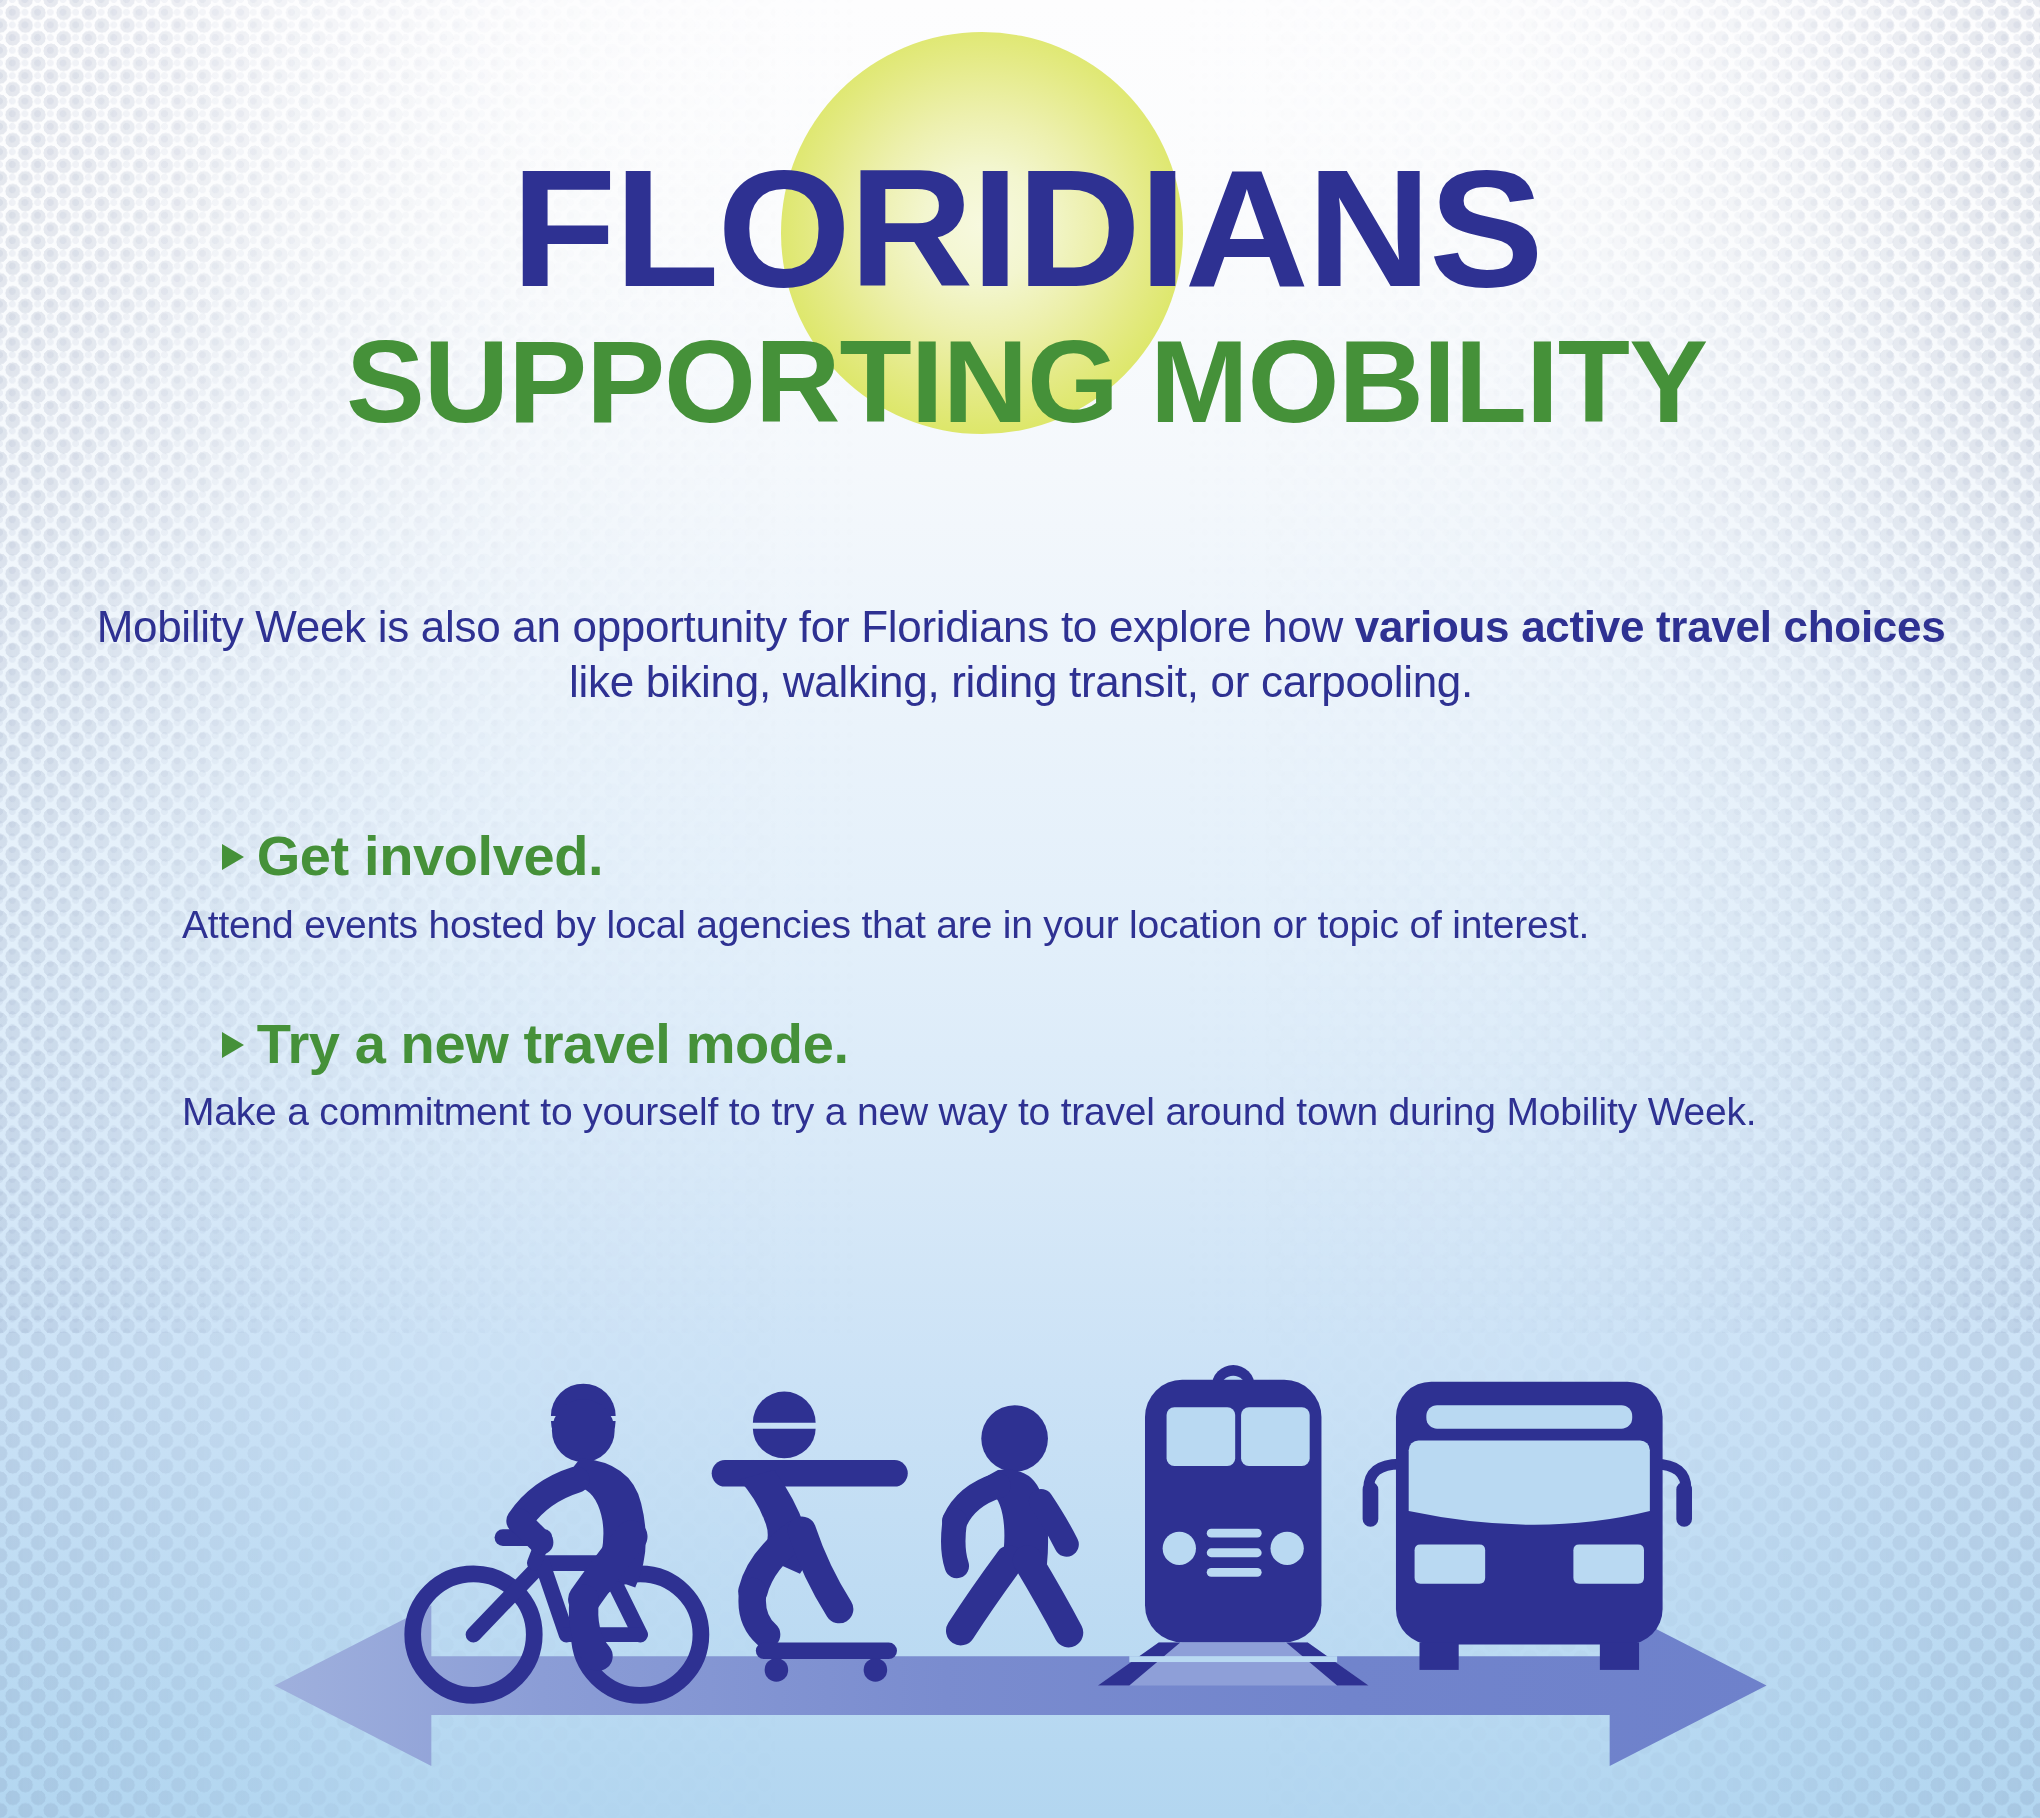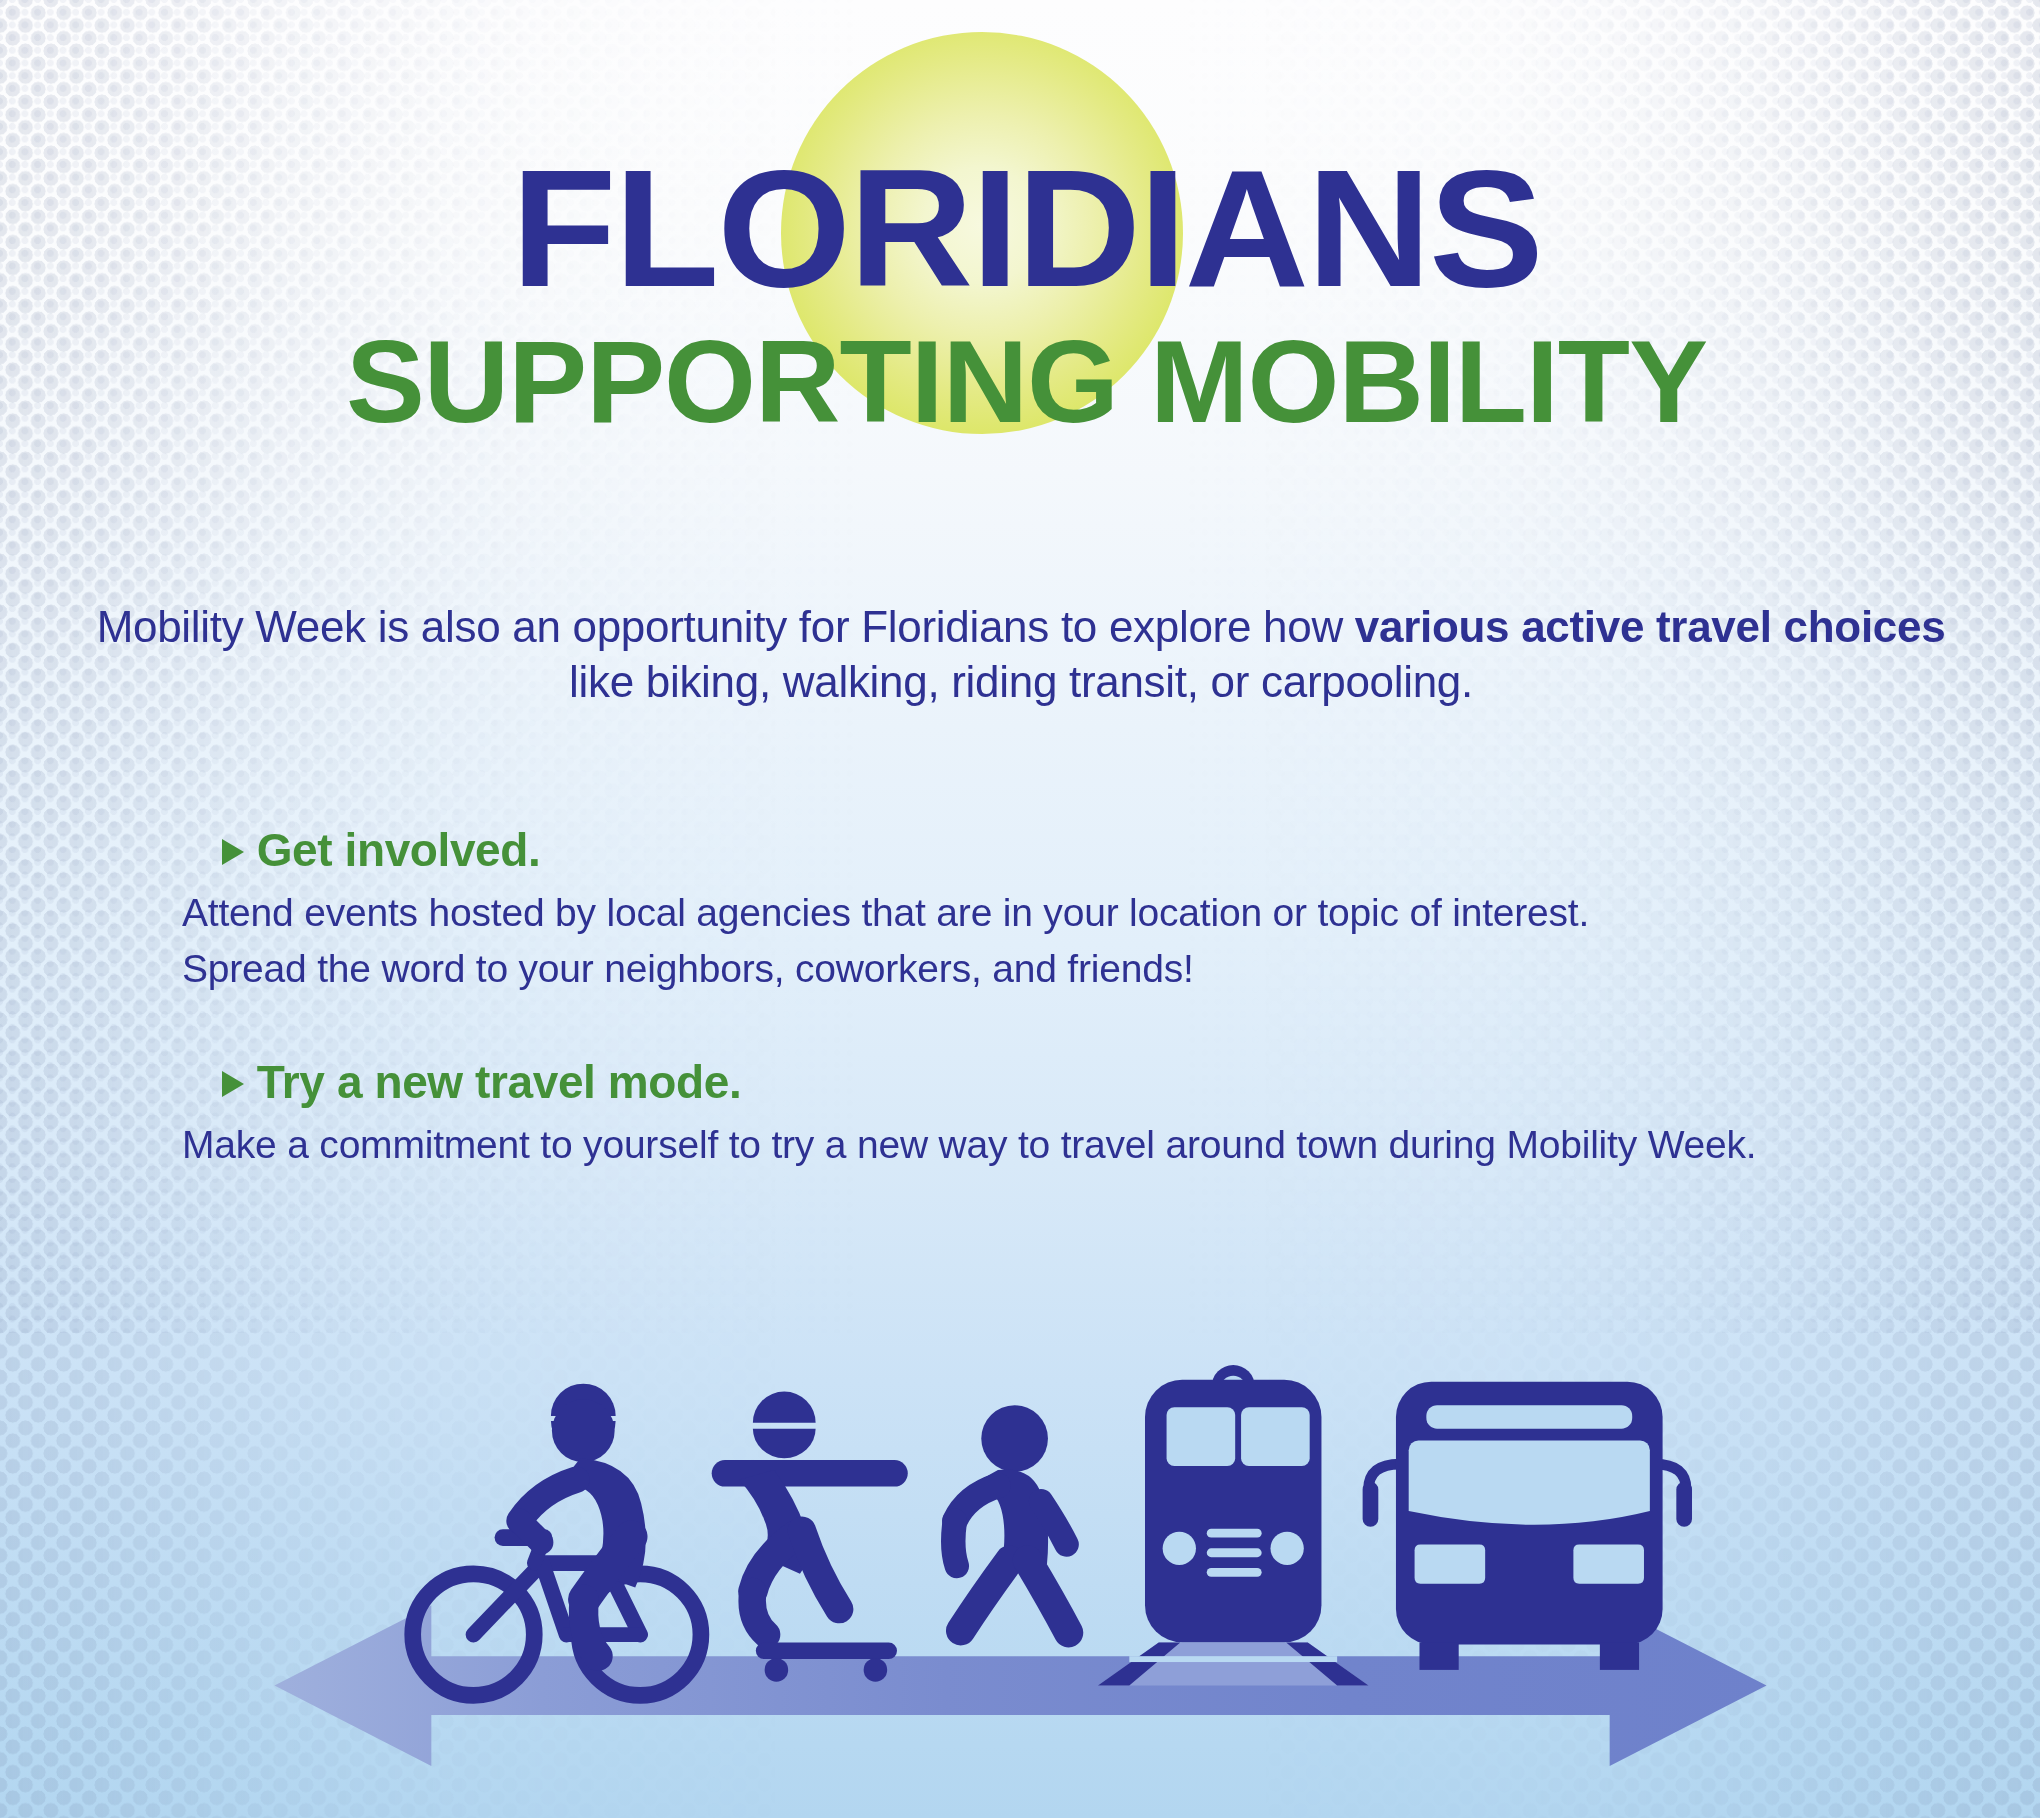--- a/index.html
+++ b/index.html
@@ -125,21 +125,21 @@
   .sections {
     position:absolute;
     left:182px; top:825px; width:1764px;
     z-index:4;
   }
   .sec { margin-bottom:61px; }
   .sec:last-child { margin-bottom:0; }
   .sec-head {
     font-family:"Liberation Sans Narrow","Liberation Sans", sans-serif;
     font-weight:bold;
-    font-size:46px;
+    font-size:56px;
     line-height:1.12;
     color:#459139;
     letter-spacing:-0.4px;
     display:flex;
     align-items:center;
     gap:12.7px;
     padding-left:40px;
   }
   .tri {
     display:inline-block;
@@ -187,21 +187,20 @@
 
   <div class="sections">
 
     <div class="sec">
       <div class="sec-head">
         <span class="tri"></span>
         <span>Get involved.</span>
       </div>
       <div class="sec-body">
         <div>Attend events hosted by local agencies that are in your location or topic of interest.</div>
-        <div>Spread the word to your neighbors, coworkers, and friends!</div>
       </div>
     </div>
 
     <div class="sec">
       <div class="sec-head">
         <span class="tri"></span>
         <span>Try a new travel mode.</span>
       </div>
       <div class="sec-body">
         <div>Make a commitment to yourself to try a new way to travel around town during Mobility Week.</div>

